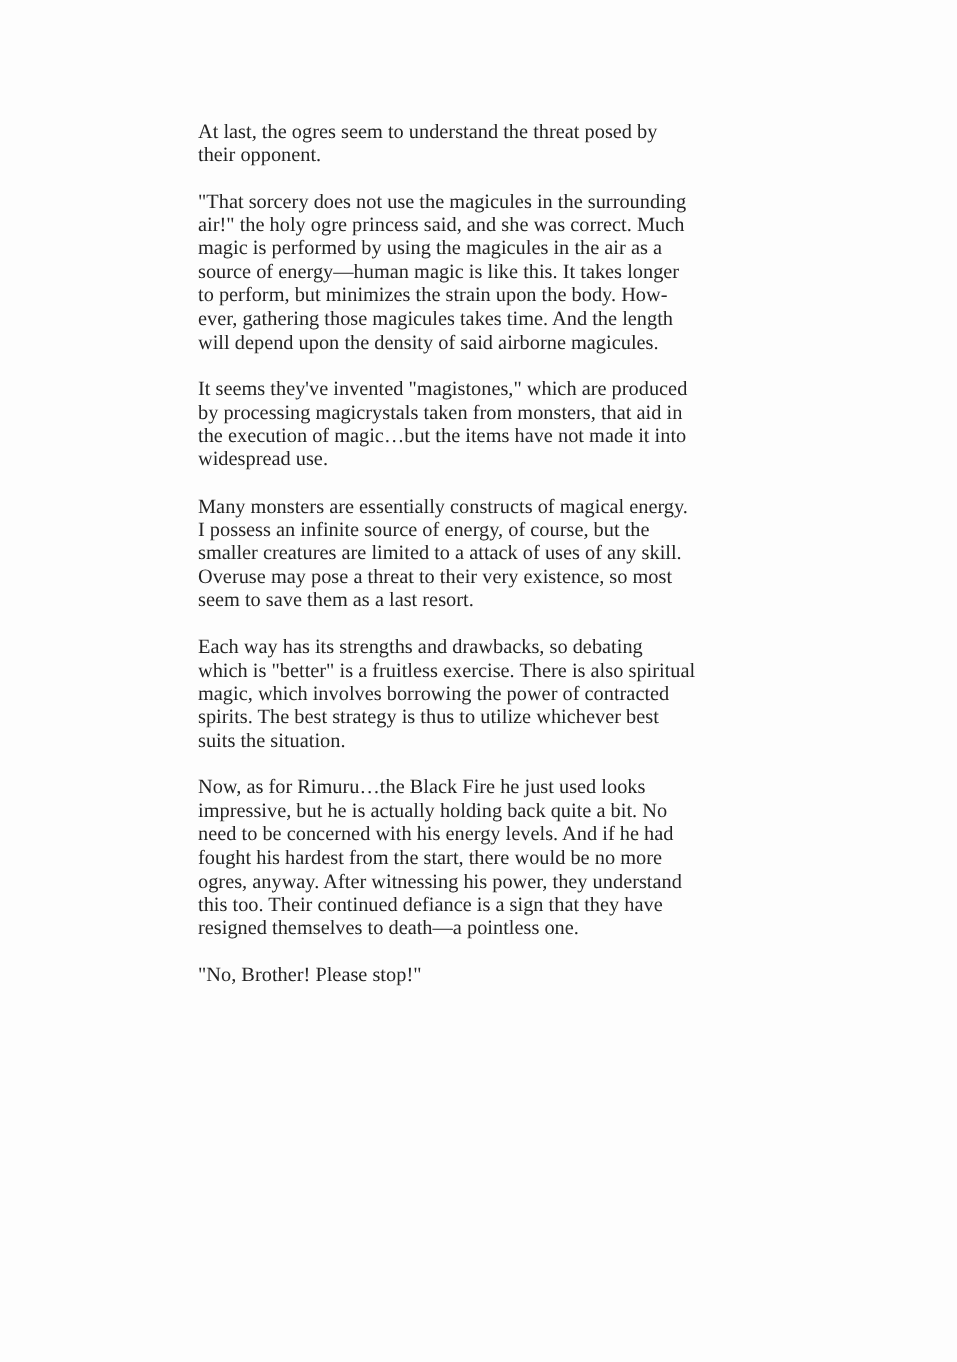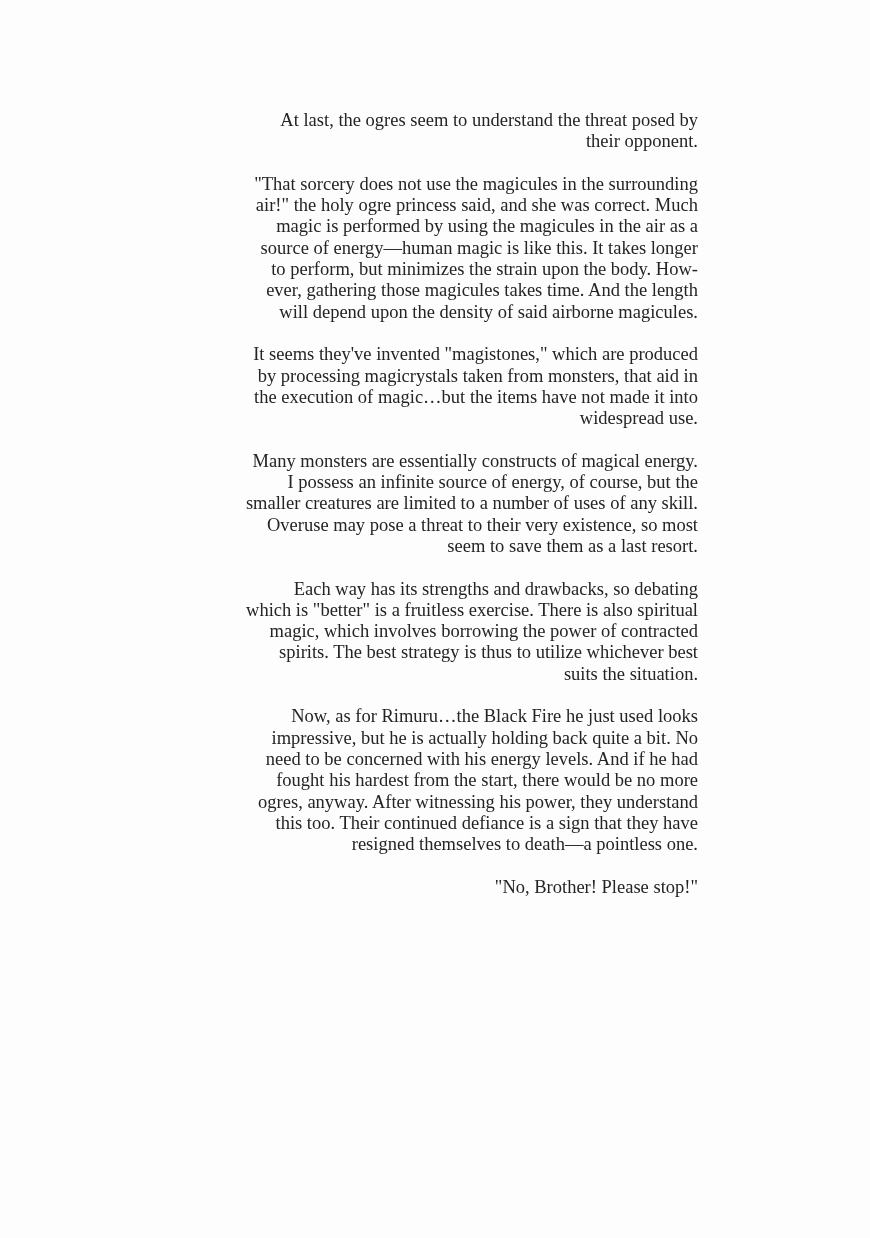--- a/index.html
+++ b/index.html
@@ -23,21 +23,21 @@
     background: #fdfdfd;
   }
   .text-column {
     position: absolute;
     left: 180px;
     top: 110px;
     width: 518px;
     color: #242424;
     font-size: 18.5px;
     line-height: 21.3px;
-    text-align: right;
+    text-align: left;
   }
   .para {
     white-space: pre-line;
     margin: 0 0 21.3px 0;
   }
   .para:last-child {
     margin-bottom: 0;
   }
 </style>
 </head>
@@ -53,21 +53,21 @@
 source of energy—human magic is like this. It takes longer
 to perform, but minimizes the strain upon the body. How-
 ever, gathering those magicules takes time. And the length
 will depend upon the density of said airborne magicules.</div>
     <div class="para">It seems they've invented "magistones," which are produced
 by processing magicrystals taken from monsters, that aid in
 the execution of magic…but the items have not made it into
 widespread use.</div>
     <div class="para">Many monsters are essentially constructs of magical energy.
 I possess an infinite source of energy, of course, but the
-smaller creatures are limited to a number of uses of any skill.
+smaller creatures are limited to a attack of uses of any skill.
 Overuse may pose a threat to their very existence, so most
 seem to save them as a last resort.</div>
     <div class="para">Each way has its strengths and drawbacks, so debating
 which is "better" is a fruitless exercise. There is also spiritual
 magic, which involves borrowing the power of contracted
 spirits. The best strategy is thus to utilize whichever best
 suits the situation.</div>
     <div class="para">Now, as for Rimuru…the Black Fire he just used looks
 impressive, but he is actually holding back quite a bit. No
 need to be concerned with his energy levels. And if he had

